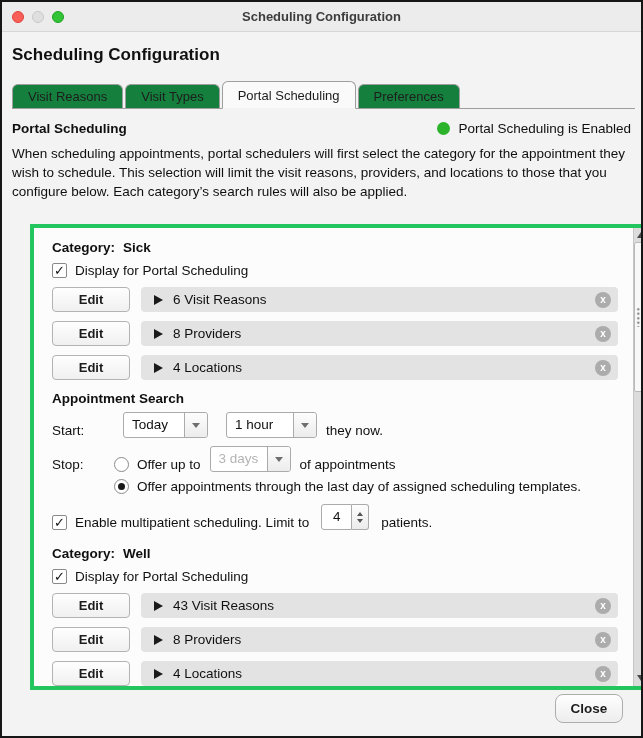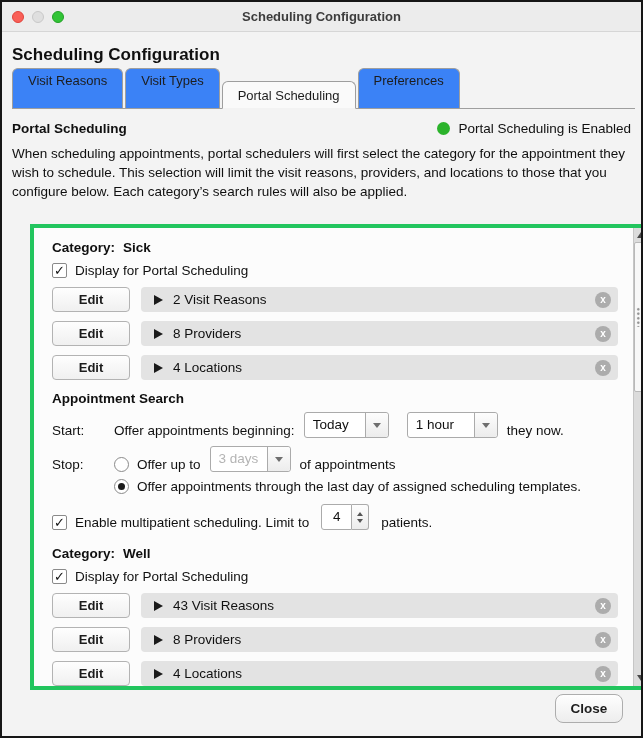--- a/index.html
+++ b/index.html
@@ -20,22 +20,22 @@
   .light.green { background:#32c436; border:1px solid #23a127; }
   .titlebar-title { width:100%; text-align:center; font-weight:bold; font-size:13px; color:#3d3d3d; }
   
   .page-title { margin:13px 10px 0; font-size:17px; font-weight:bold; color:#101010; }
   
   .tabstrip {
     display:flex; align-items:flex-end; margin:15px 0 0 10px; width:623px;
     border-bottom:1px solid #9e9e9e; height:29px;
   }
   .tab {
-    height:40px; line-height:23px; padding:0 15px; margin-right:2px;
-    background:#3b82f6; border:1px solid #9e9e9e; border-bottom:none;
+    height:24px; line-height:23px; padding:0 15px; margin-right:2px;
+    background:#15803d; border:1px solid #9e9e9e; border-bottom:none;
     border-radius:6px 6px 0 0; font-size:13px; color:#1d1d1d; position:relative;
   }
   .tab.active {
     height:28px; line-height:27px; background:#fafafa; z-index:2;
     margin-bottom:-1px; border-bottom:1px solid #f3f3f3;
   }
   
   .portal-header {
     display:flex; justify-content:space-between; align-items:center;
     margin:12px 10px 0; font-size:13.5px;
@@ -174,21 +174,21 @@
       </div>
       <div class="check-row">
         <span class="checkbox"></span>
         <span>Display for Portal Scheduling</span>
       </div>
 
       <div class="edit-row">
         <button class="edit-btn">Edit</button>
         <div class="bar">
           <span class="tri-right"></span>
-          <span class="bar-label">2 Visit Reasons</span>
+          <span class="bar-label">6 Visit Reasons</span>
           <span class="bar-spacer"></span>
           <span class="x-circle">x</span>
         </div>
       </div>
       <div class="edit-row">
         <button class="edit-btn">Edit</button>
         <div class="bar">
           <span class="tri-right"></span>
           <span class="bar-label">8 Providers</span>
           <span class="bar-spacer"></span>
@@ -202,21 +202,20 @@
           <span class="bar-label">4 Locations</span>
           <span class="bar-spacer"></span>
           <span class="x-circle">x</span>
         </div>
       </div>
 
       <div class="search-heading">Appointment Search</div>
 
       <div class="form-row row-start">
         <span class="row-label">Start:</span>
-        <span>Offer appointments beginning:</span>
         <span class="combo">
           <span class="combo-text w52">Today</span>
           <span class="combo-btn">
               <span class="tri-down"></span>
             </span>
         </span>
         <span class="combo">
           <span class="combo-text w60">1 hour</span>
           <span class="combo-btn">
               <span class="tri-down"></span>

